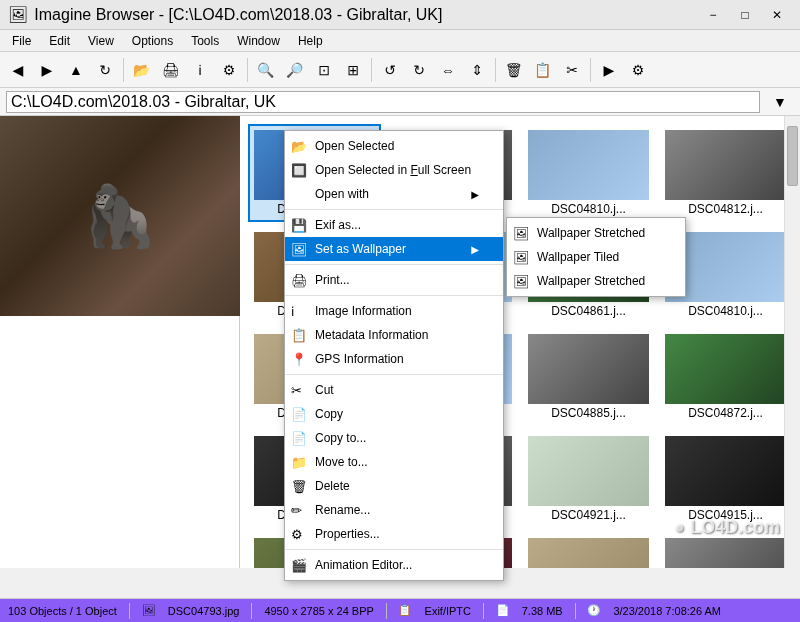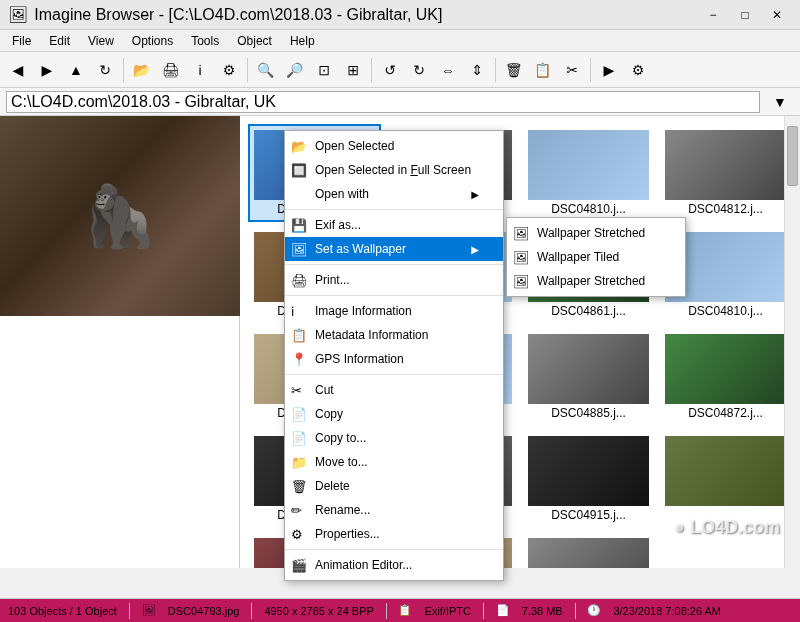--- a/index.html
+++ b/index.html
@@ -193,21 +193,21 @@
       bottom: 0;
       background: #444;
       display: flex;
       align-items: center;
       justify-content: center;
       overflow: hidden;
     }
 
     
     #status-bar {
-      background: #be185d;
+      background: #8b5cf6;
       height: 24px;
       display: flex;
       align-items: center;
       padding: 0 8px;
       border-top: 1px solid #ccc;
       gap: 12px;
       font-size: 11px;
       position: absolute;
       bottom: 0;
       left: 0;
@@ -351,21 +351,21 @@
     <button class="title-btn close">✕</button>
   </div>
 </div>
 
 <div id="menu-bar">
   <span class="menu-item">File</span>
   <span class="menu-item">Edit</span>
   <span class="menu-item">View</span>
   <span class="menu-item">Options</span>
   <span class="menu-item">Tools</span>
-  <span class="menu-item">Object</span>
+  <span class="menu-item">Window</span>
   <span class="menu-item">Help</span>
 </div>
 
 <div id="toolbar">
   <button class="tb-btn">◀</button>
   <button class="tb-btn">▶</button>
   <button class="tb-btn">▲</button>
   <button class="tb-btn">↻</button>
   <div class="tb-sep"></div>
   <button class="tb-btn">📂</button>
@@ -502,20 +502,24 @@
 
       <div class="thumb-cell">
         <div class="thumb-img t-dark"></div>
         <div class="thumb-label">DSC04915.j...</div>
       </div>
       <div class="thumb-cell">
         <div class="thumb-img t-gray"></div>
         <div class="thumb-label">DSC04919.j...</div>
       </div>
       <div class="thumb-cell">
+        <div class="thumb-img t-light"></div>
+        <div class="thumb-label">DSC04921.j...</div>
+      </div>
+      <div class="thumb-cell">
         <div class="thumb-img t-dark"></div>
         <div class="thumb-label">DSC04915.j...</div>
       </div>
 
       <div class="thumb-cell">
         <div class="thumb-img t-olive"></div>
 
       </div>
       <div class="thumb-cell">
         <div class="thumb-img t-red"></div>

